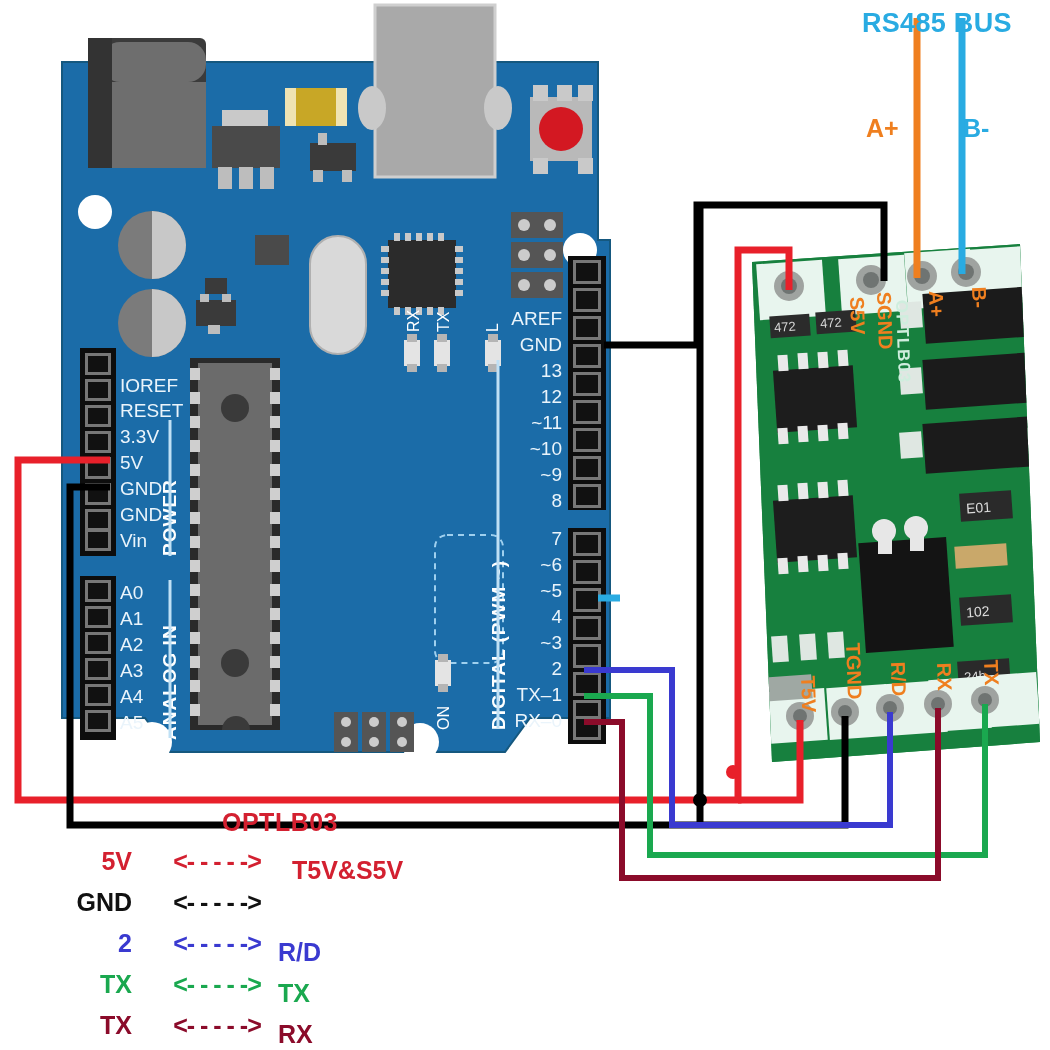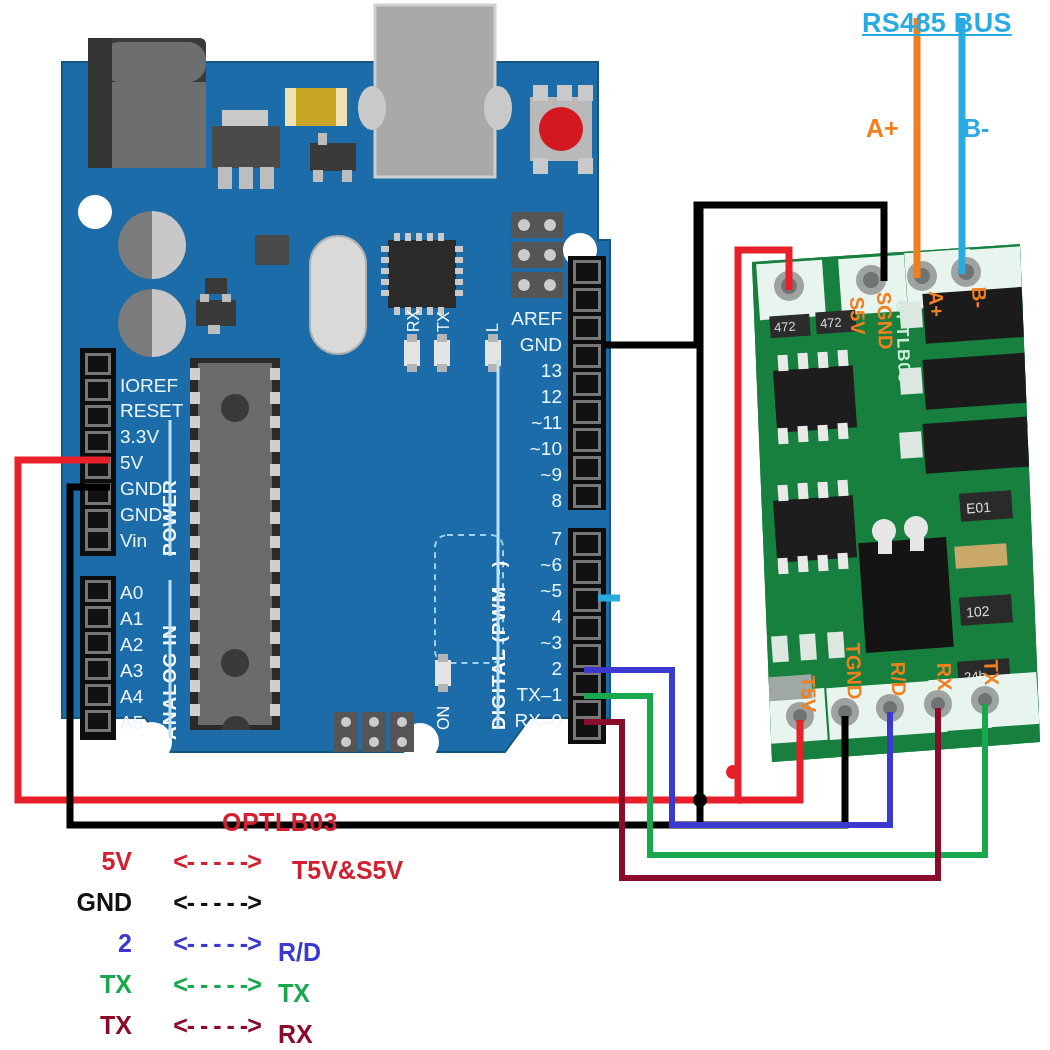--- a/index.html
+++ b/index.html
@@ -9,21 +9,21 @@
   svg#scene{position:absolute;left:0;top:0;width:1050px;height:1050px;display:block;}
   .legend{position:absolute;left:0;top:808px;width:560px;}
   .legend-title{font-size:25px;font-weight:700;color:#d32030;text-align:center;
                 margin:0 0 4px 0;letter-spacing:0.5px;}
   .lrow{display:flex;align-items:center;height:41px;font-size:25px;font-weight:700;
         white-space:nowrap;}
   .lrow .c1{width:132px;text-align:right;padding-right:10px;}
   .lrow .c2{width:150px;text-align:center;font-family:"Liberation Sans",sans-serif;letter-spacing:-1px;}
   .lrow .c3{text-align:left;margin-top:18px;}
   .bus-label{position:absolute;left:862px;top:8px;font-size:27px;font-weight:700;
-             color:#29abe2;letter-spacing:0.3px;text-decoration:underline;}
+             color:#29abe2;letter-spacing:0.3px;}
   .ap-label{position:absolute;left:866px;top:114px;font-size:25px;font-weight:700;color:#ef7f1f;}
   .bm-label{position:absolute;left:963px;top:114px;font-size:25px;font-weight:700;color:#29abe2;}
   .vtext{font-size:20px;font-weight:700;fill:#ef7f1f;}
   .pinlabel{font-size:19px;fill:#eaf4fb;font-family:"Liberation Sans",sans-serif;}
   .grouplabel{font-size:19px;font-weight:700;fill:#ffffff;letter-spacing:1px;}
   .ledlabel{font-size:16px;fill:#ffffff;}
   .silk{font-size:17px;font-weight:700;fill:#cfeede;letter-spacing:1px;}
 </style>
 </head>
 <body>

